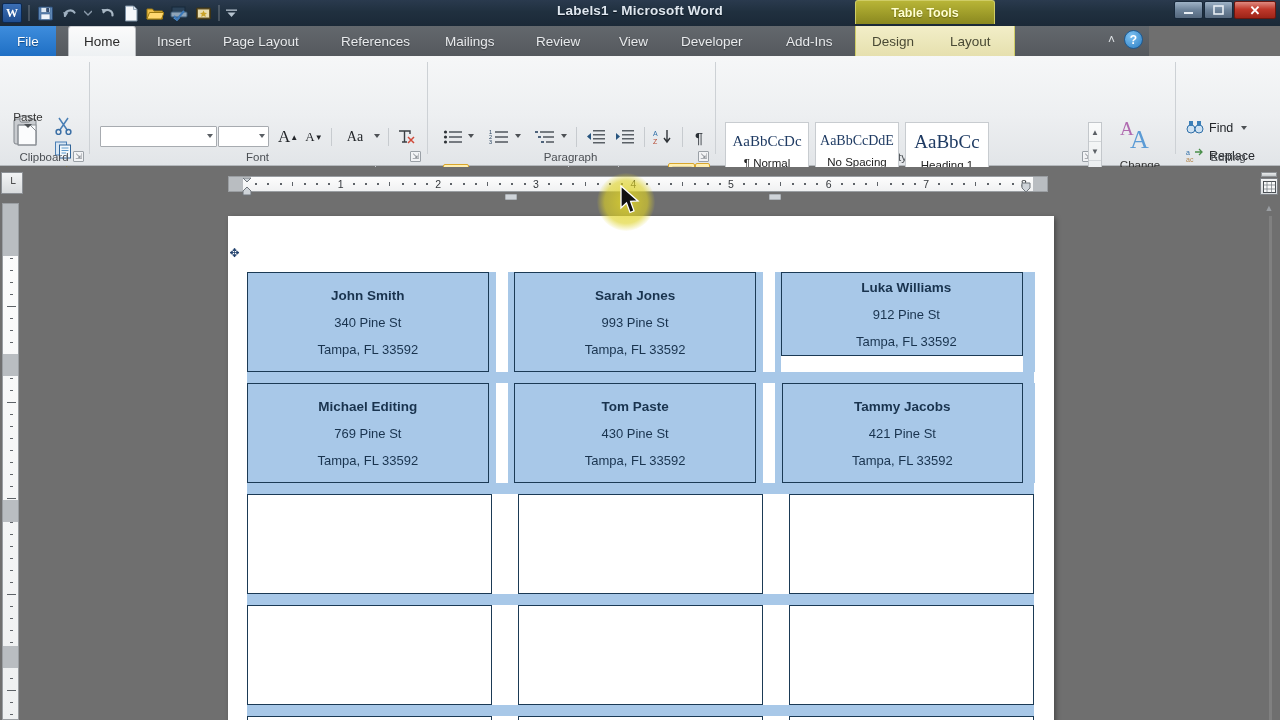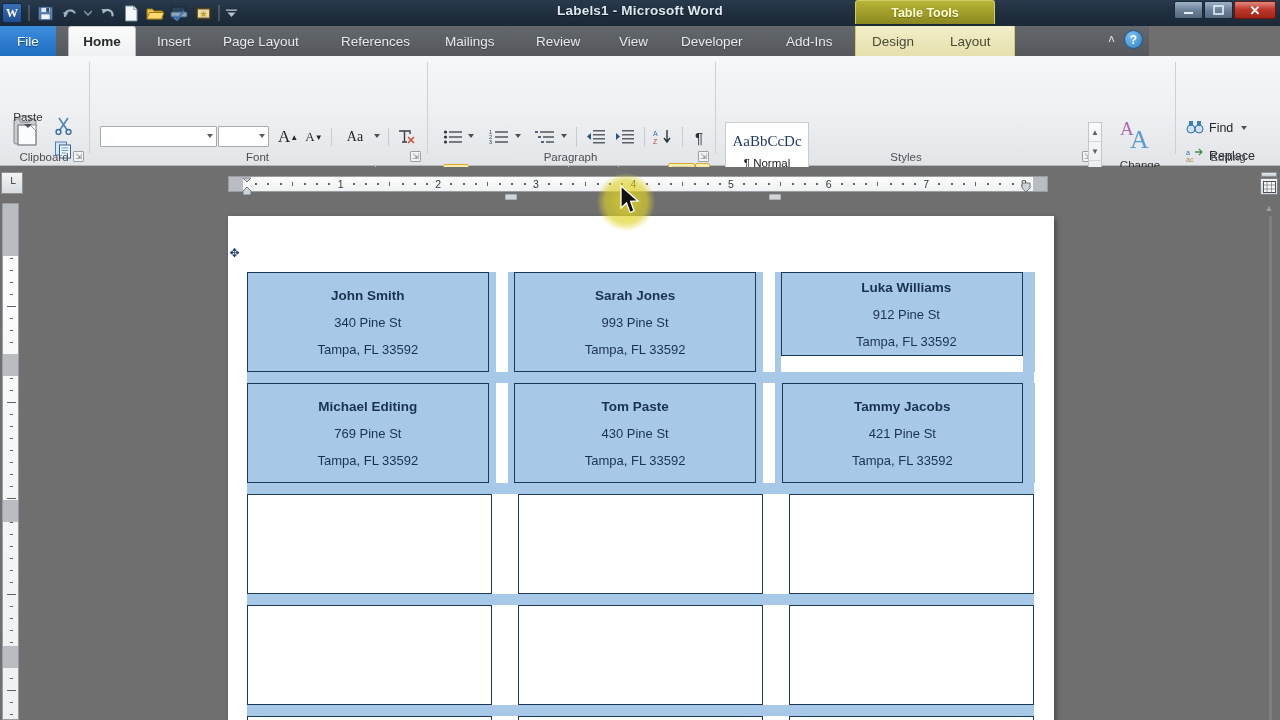--- a/index.html
+++ b/index.html
@@ -72,21 +72,21 @@
   }
   .tab {
     position:absolute; top:0; height:30px; display:flex; align-items:center; justify-content:center;
     color:#e8eaec; font-size:13.5px; padding:0 11px; white-space:nowrap;
     text-shadow:0 1px 1px #3c4045;
   }
   .tab.active {
     background:linear-gradient(to bottom,#fbfbfb 0%,#eef1f3 100%);
     color:#2a2a2a; border-left:1px solid #b9bcc0; border-right:1px solid #b9bcc0;
     border-top:1px solid #cfd2d5; border-radius:3px 3px 0 0; text-shadow:none;
-    font-weight:bold;
+    font-weight:normal;
   }
   .ctx-tabzone {
     position:absolute; left:855px; top:0; width:160px; height:30px;
     background:linear-gradient(to bottom,#f2eec8 0%,#e6e0ae 100%);
     border-left:1px solid #cfcd66; border-right:1px solid #cfcd66;
   }
   .ctx-tab {
     position:absolute; top:0; height:30px; display:flex; align-items:center;
     color:#4a4a35; font-size:13.5px; padding:0 10px;
   }
@@ -593,20 +593,28 @@
     <div class="grp-sep" style="left:715px"></div>
 
     <div class="grp" style="left:716px;width:455px">
       <div class="grp-label" style="left:0;width:380px">Styles</div>
       <div class="dlg-launcher" style="right:78px">⇲</div>
     </div>
 
     <div class="style-card" style="left:725px">
       <div class="samp" style="font-size:15px">AaBbCcDc</div>
       <div class="nm">¶ Normal</div>
+    </div>
+    <div class="style-card" style="left:815px">
+      <div class="samp" style="font-size:14px">AaBbCcDdE</div>
+      <div class="nm">No Spacing</div>
+    </div>
+    <div class="style-card" style="left:905px">
+      <div class="samp" style="font-size:19px">AaBbCc</div>
+      <div class="nm">Heading 1</div>
     </div>
     <div class="gallery-scroll" style="left:1088px">
       <div class="gs-seg">▲</div>
       <div class="gs-seg">▼</div>
       <div class="gs-seg" style="border-bottom:none">☰</div>
     </div>
 
     <div style="position:absolute;left:1118px;top:62px;width:40px;height:36px">
       <svg width="40" height="36" viewBox="0 0 40 36">
         <text x="2" y="17" font-size="19" fill="#b06ab0" font-family="Liberation Serif">A</text>

